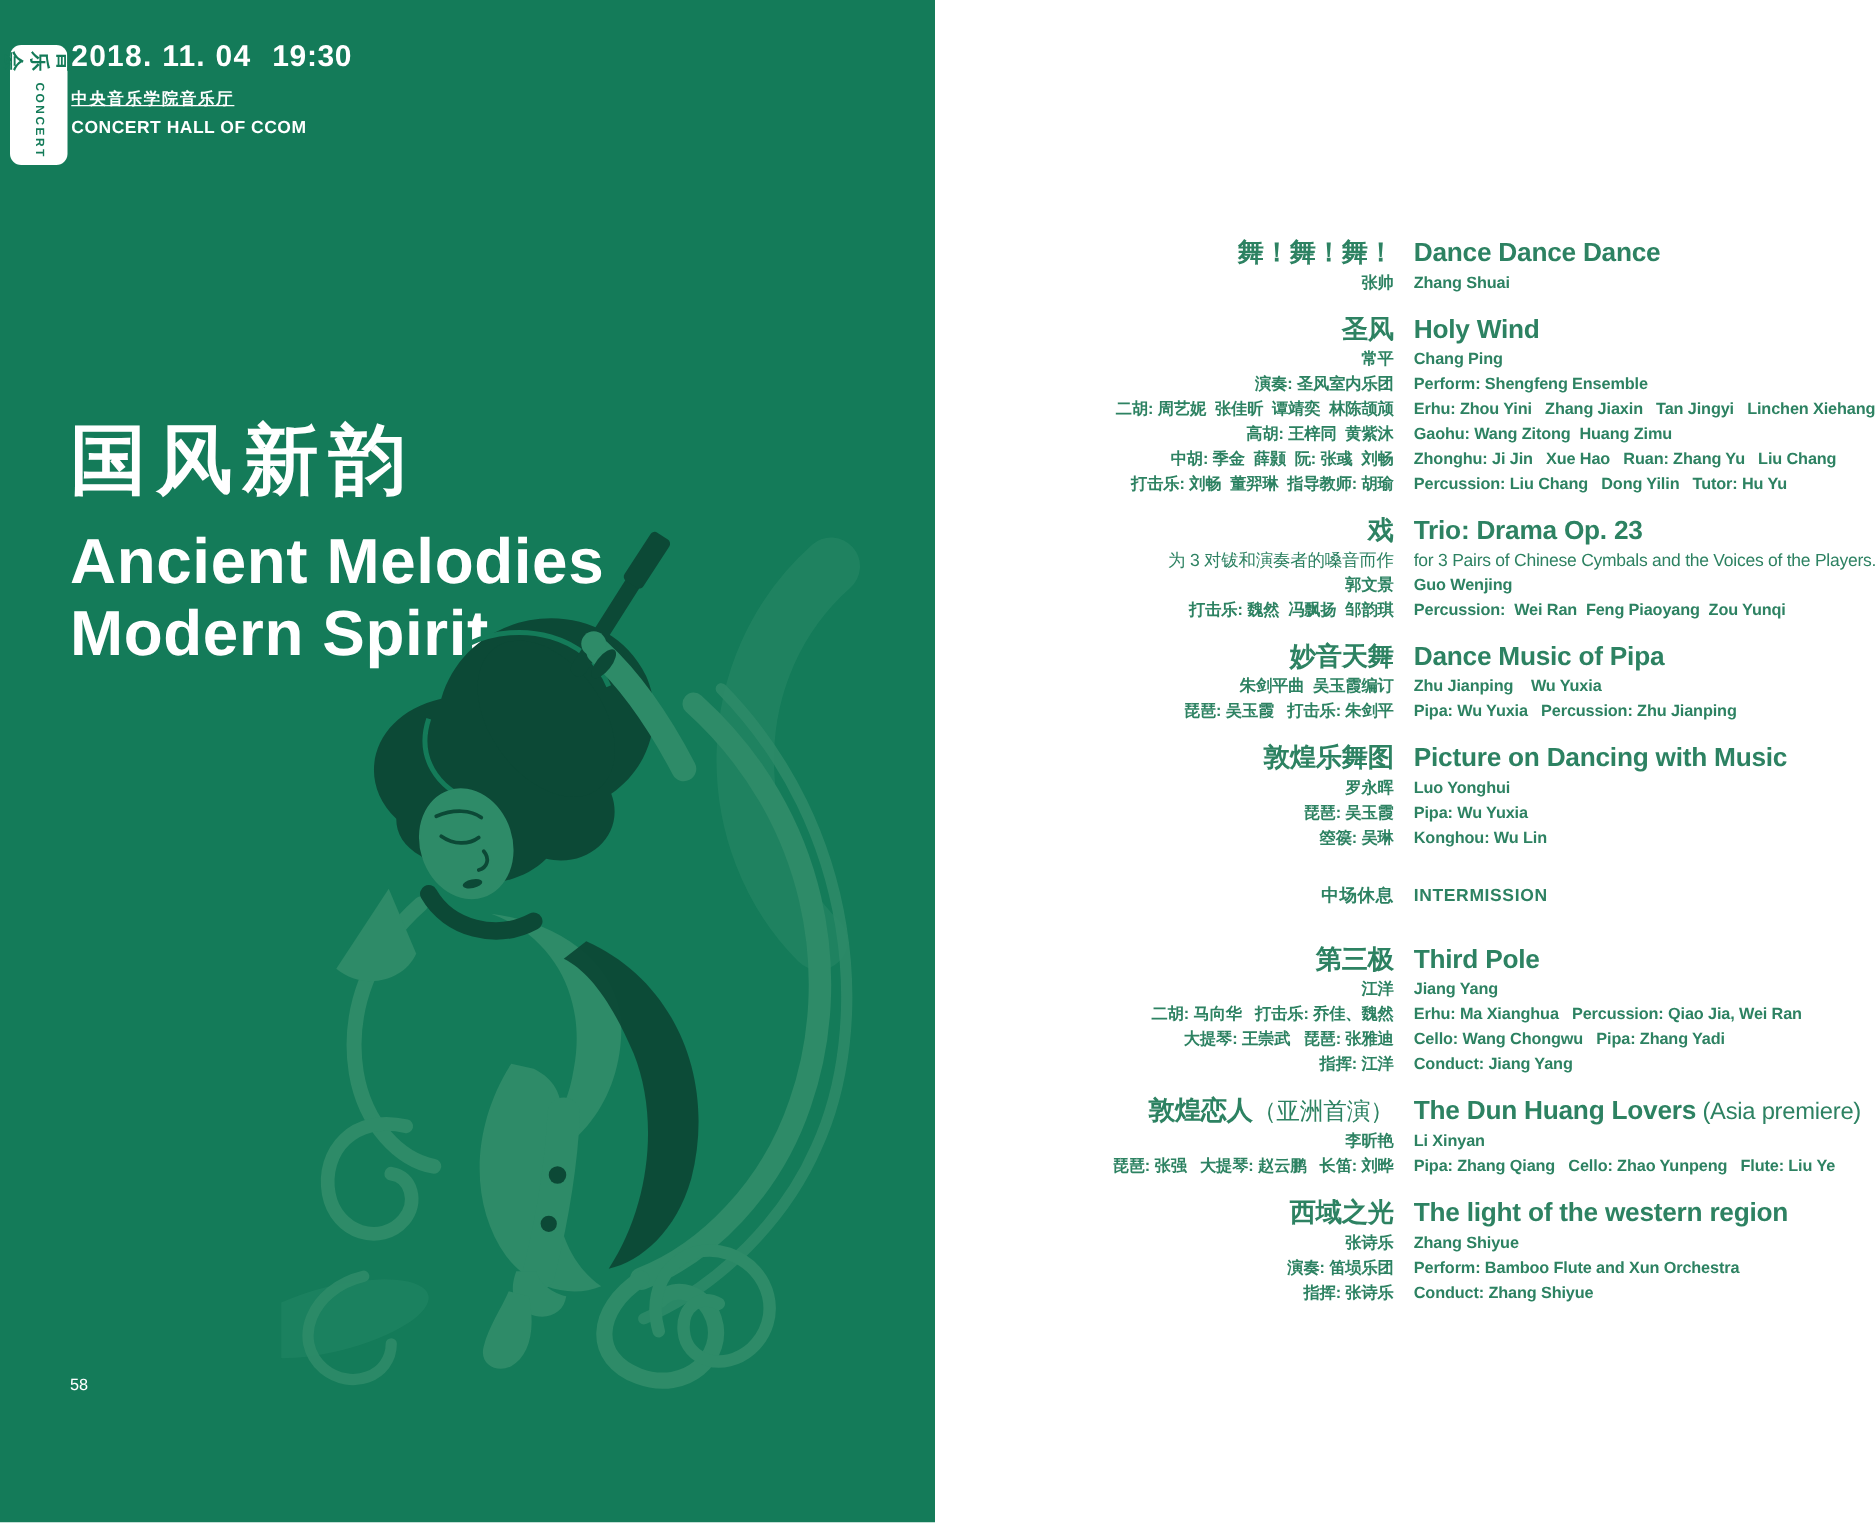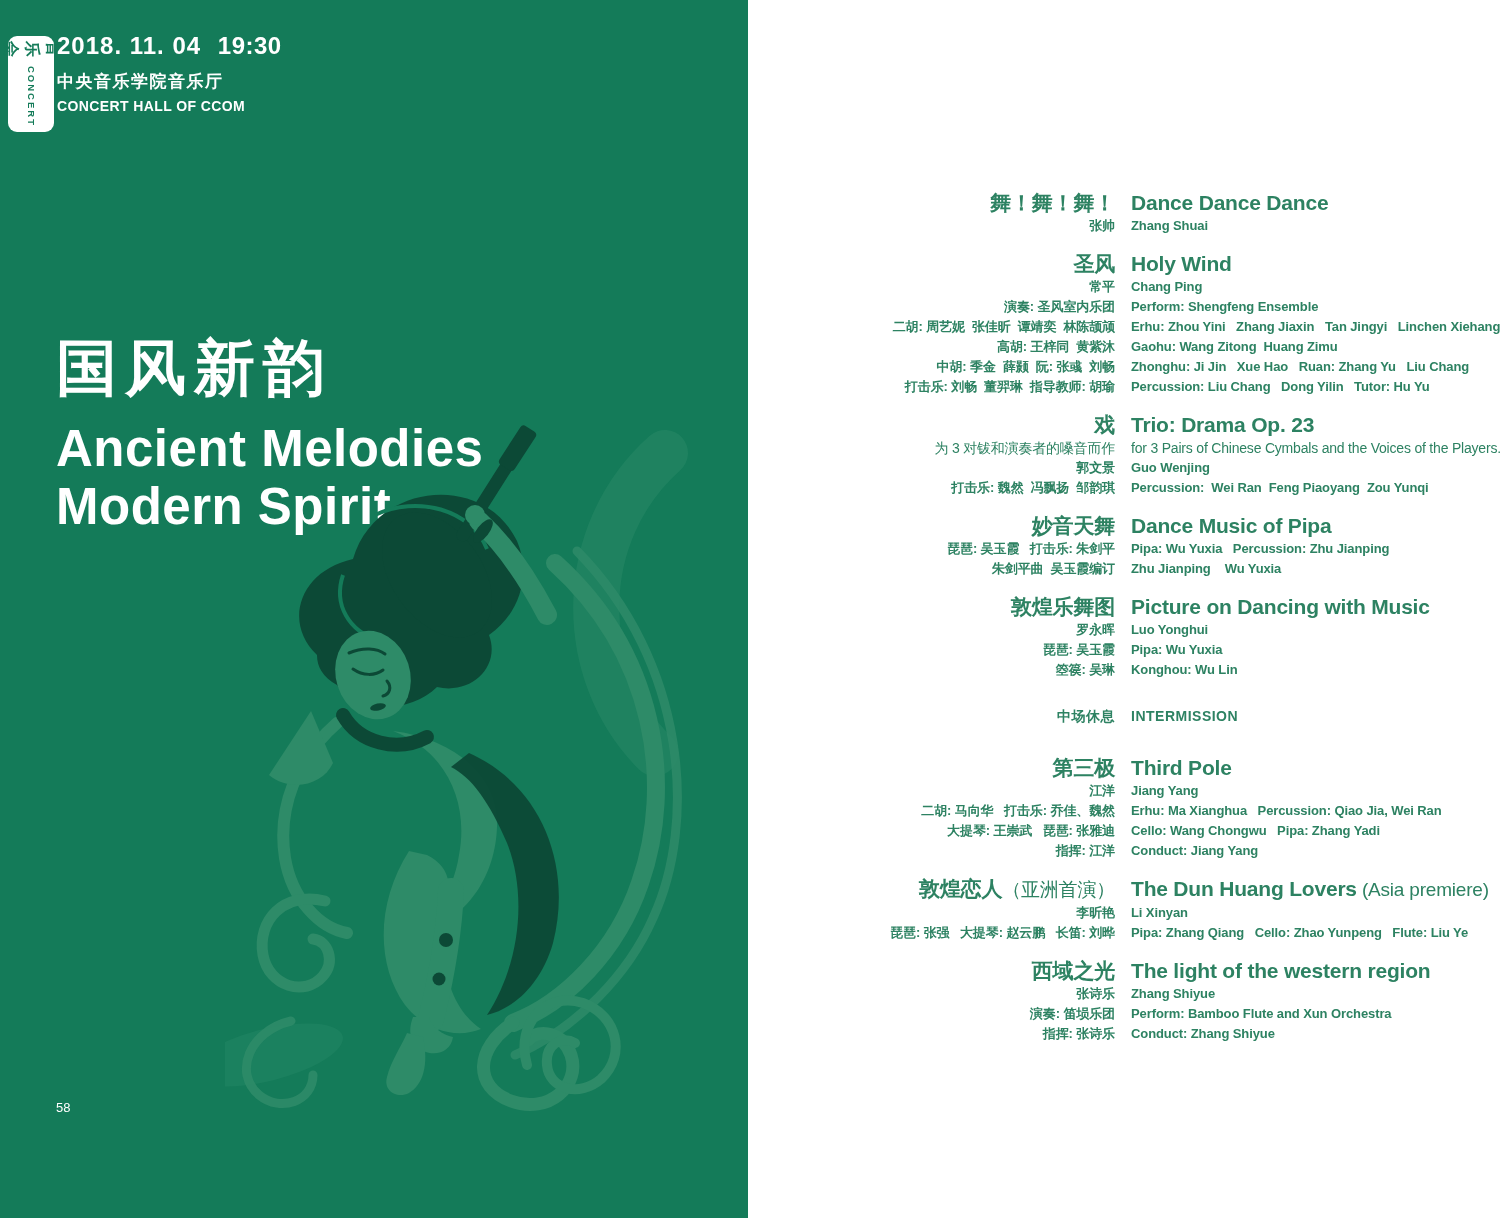--- a/index.html
+++ b/index.html
@@ -20,21 +20,21 @@
   }
   .tab-inner {
     writing-mode:vertical-rl; text-orientation:sideways;
     color:#147B59; display:flex; gap:3px; height:86px; align-items:center;
   }
   .tab-zh { font-size:16px; font-weight:bold; letter-spacing:1px; }
   .tab-en { font-size:9.5px; font-weight:bold; letter-spacing:2px; }
   .header { position:absolute; left:57px; top:32px; }
   .date-line { font-size:24px; font-weight:bold; letter-spacing:1px; }
   .date-line .time { font-weight:bold; margin-left:9px; letter-spacing:0.5px; }
-  .venue-zh { font-size:17px; font-weight:bold; margin-top:10px; letter-spacing:1.5px; }
+  .venue-zh { font-size:13px; font-weight:bold; margin-top:10px; letter-spacing:1.5px;text-decoration:underline; }
   .venue-en { font-size:14px; font-weight:bold; margin-top:5px; letter-spacing:0.4px; }
   .title-block { position:absolute; left:56px; top:336px; }
   .title-zh { font-size:61px; font-weight:bold; letter-spacing:8px; line-height:1.05; }
   .title-en { font-size:51px; font-weight:bold; line-height:58px; margin-top:20px; letter-spacing:0.5px; }
   .page-number { position:absolute; left:56px; top:1100px; font-size:13px; font-weight:normal; }
   .illustration { position:absolute; left:225px; top:423px; width:465px; height:695px; }
   
   .right-page {
     position:absolute; left:748px; top:0; width:764px; height:1218px;
     background:#ffffff;
@@ -188,26 +188,26 @@
           <div class="zh">打击乐: 魏然  冯飘扬  邹韵琪</div>
           <div class="en">Percussion:  Wei Ran  Feng Piaoyang  Zou Yunqi</div>
         </div>
       </div>
       <div class="section">
         <div class="prow title-row">
           <div class="zh">妙音天舞</div>
           <div class="en">Dance Music of Pipa</div>
         </div>
         <div class="prow detail-row">
+          <div class="zh">朱剑平曲  吴玉霞编订</div>
+          <div class="en">Zhu Jianping    Wu Yuxia</div>
+        </div>
+        <div class="prow detail-row">
           <div class="zh">琵琶: 吴玉霞   打击乐: 朱剑平</div>
           <div class="en">Pipa: Wu Yuxia   Percussion: Zhu Jianping</div>
-        </div>
-        <div class="prow detail-row">
-          <div class="zh">朱剑平曲  吴玉霞编订</div>
-          <div class="en">Zhu Jianping    Wu Yuxia</div>
         </div>
       </div>
       <div class="section">
         <div class="prow title-row">
           <div class="zh">敦煌乐舞图</div>
           <div class="en">Picture on Dancing with Music</div>
         </div>
         <div class="prow detail-row">
           <div class="zh">罗永晖</div>
           <div class="en">Luo Yonghui</div>

